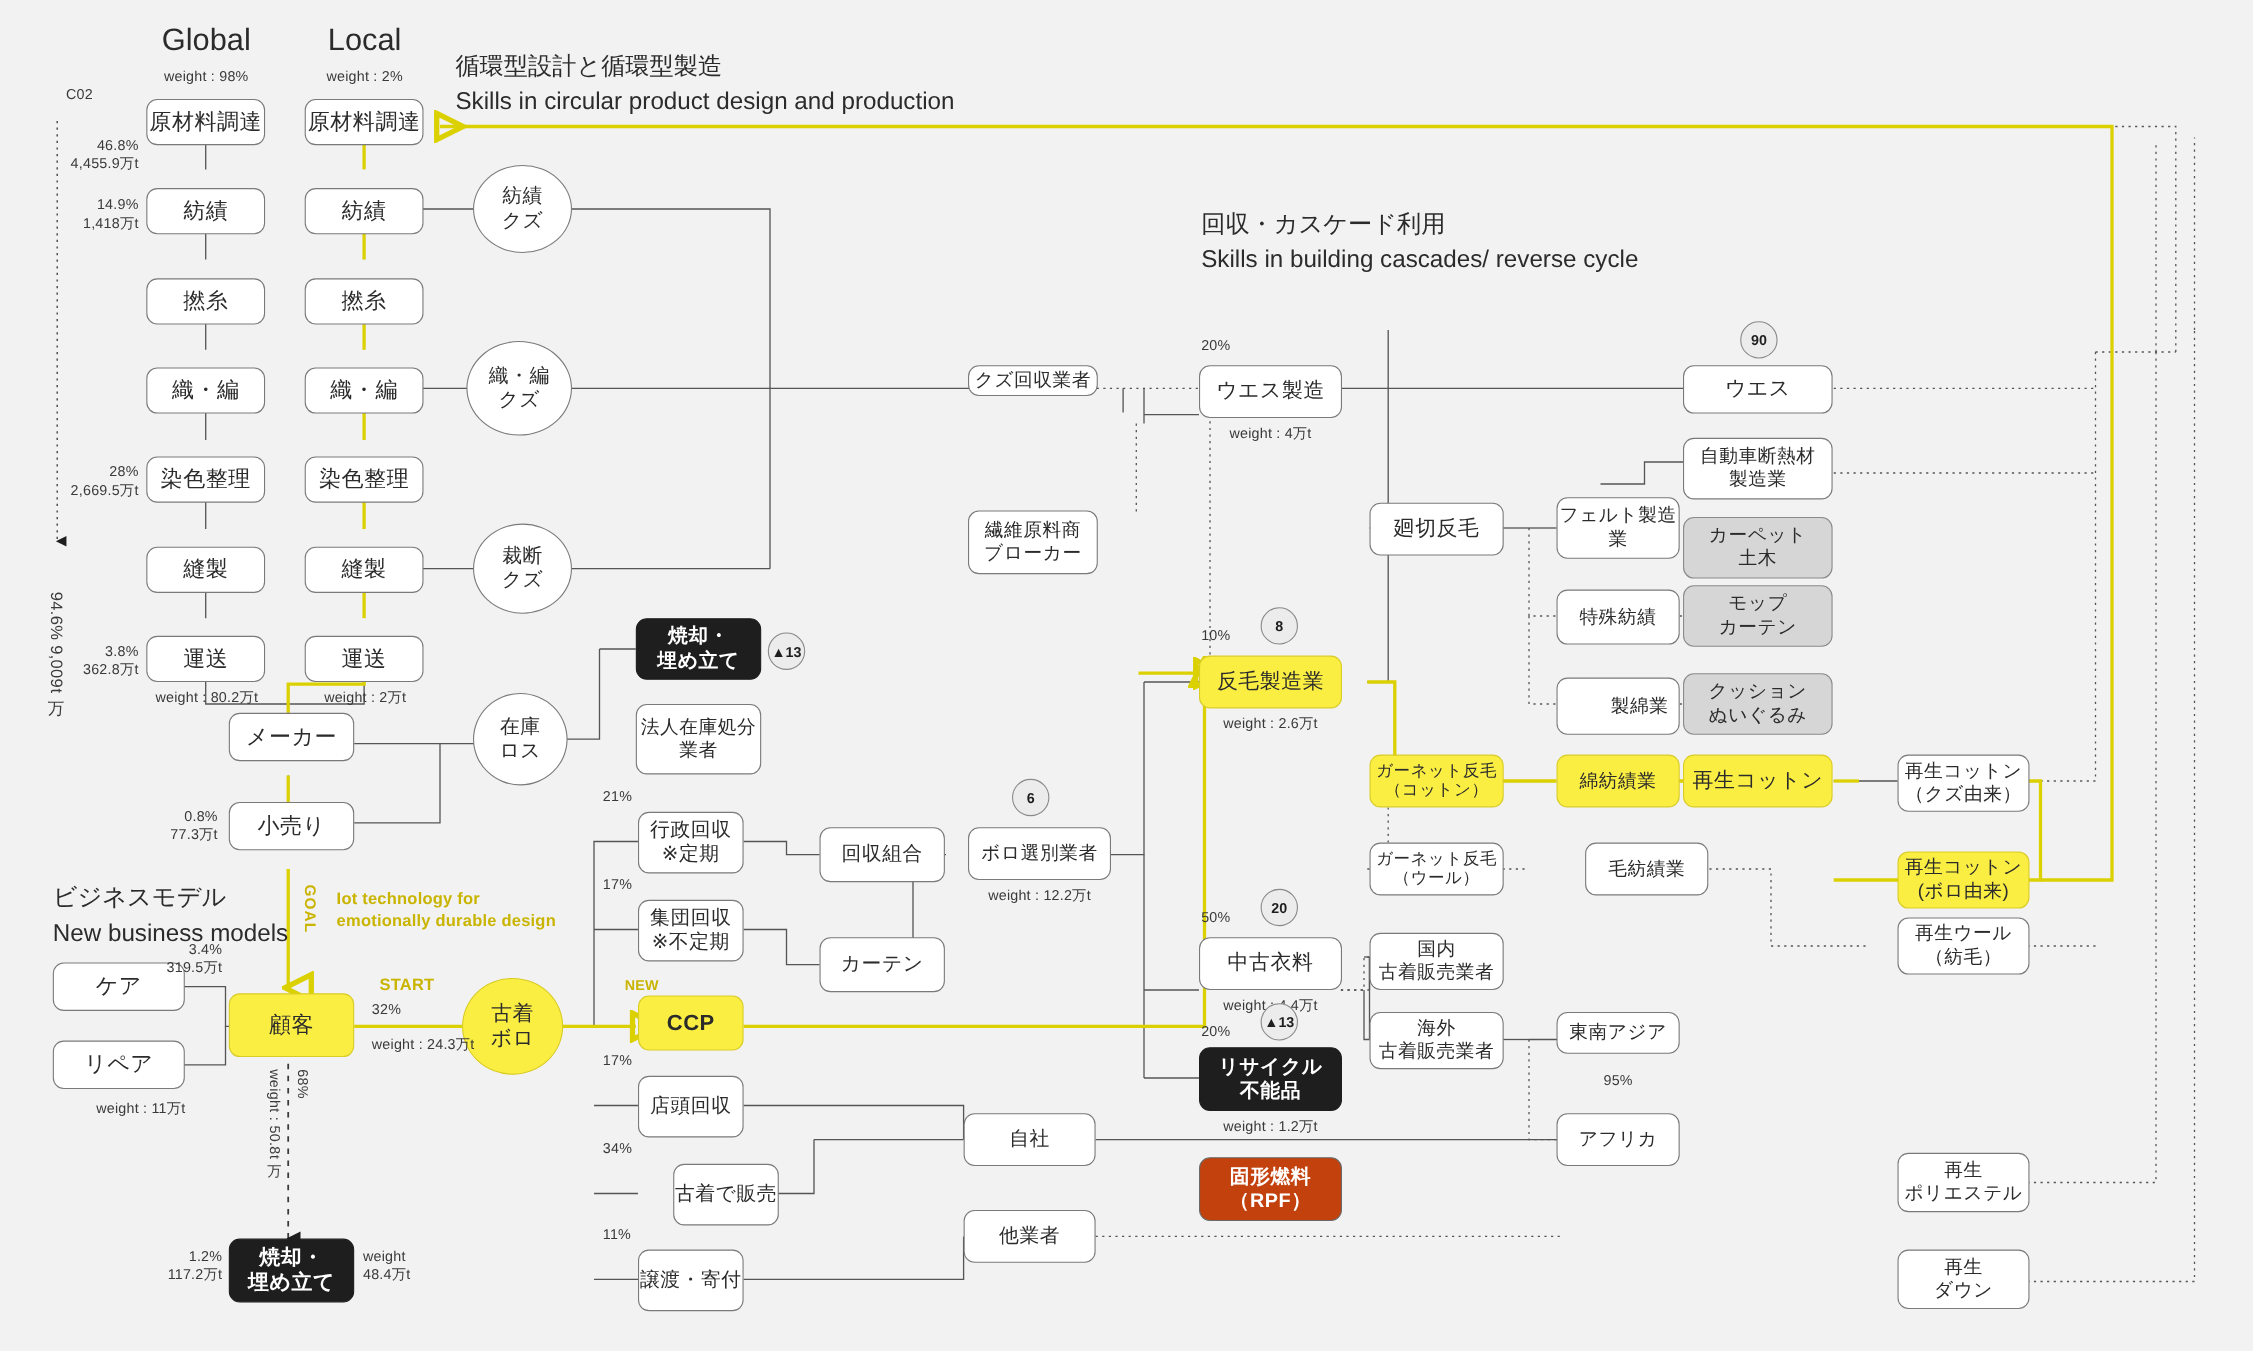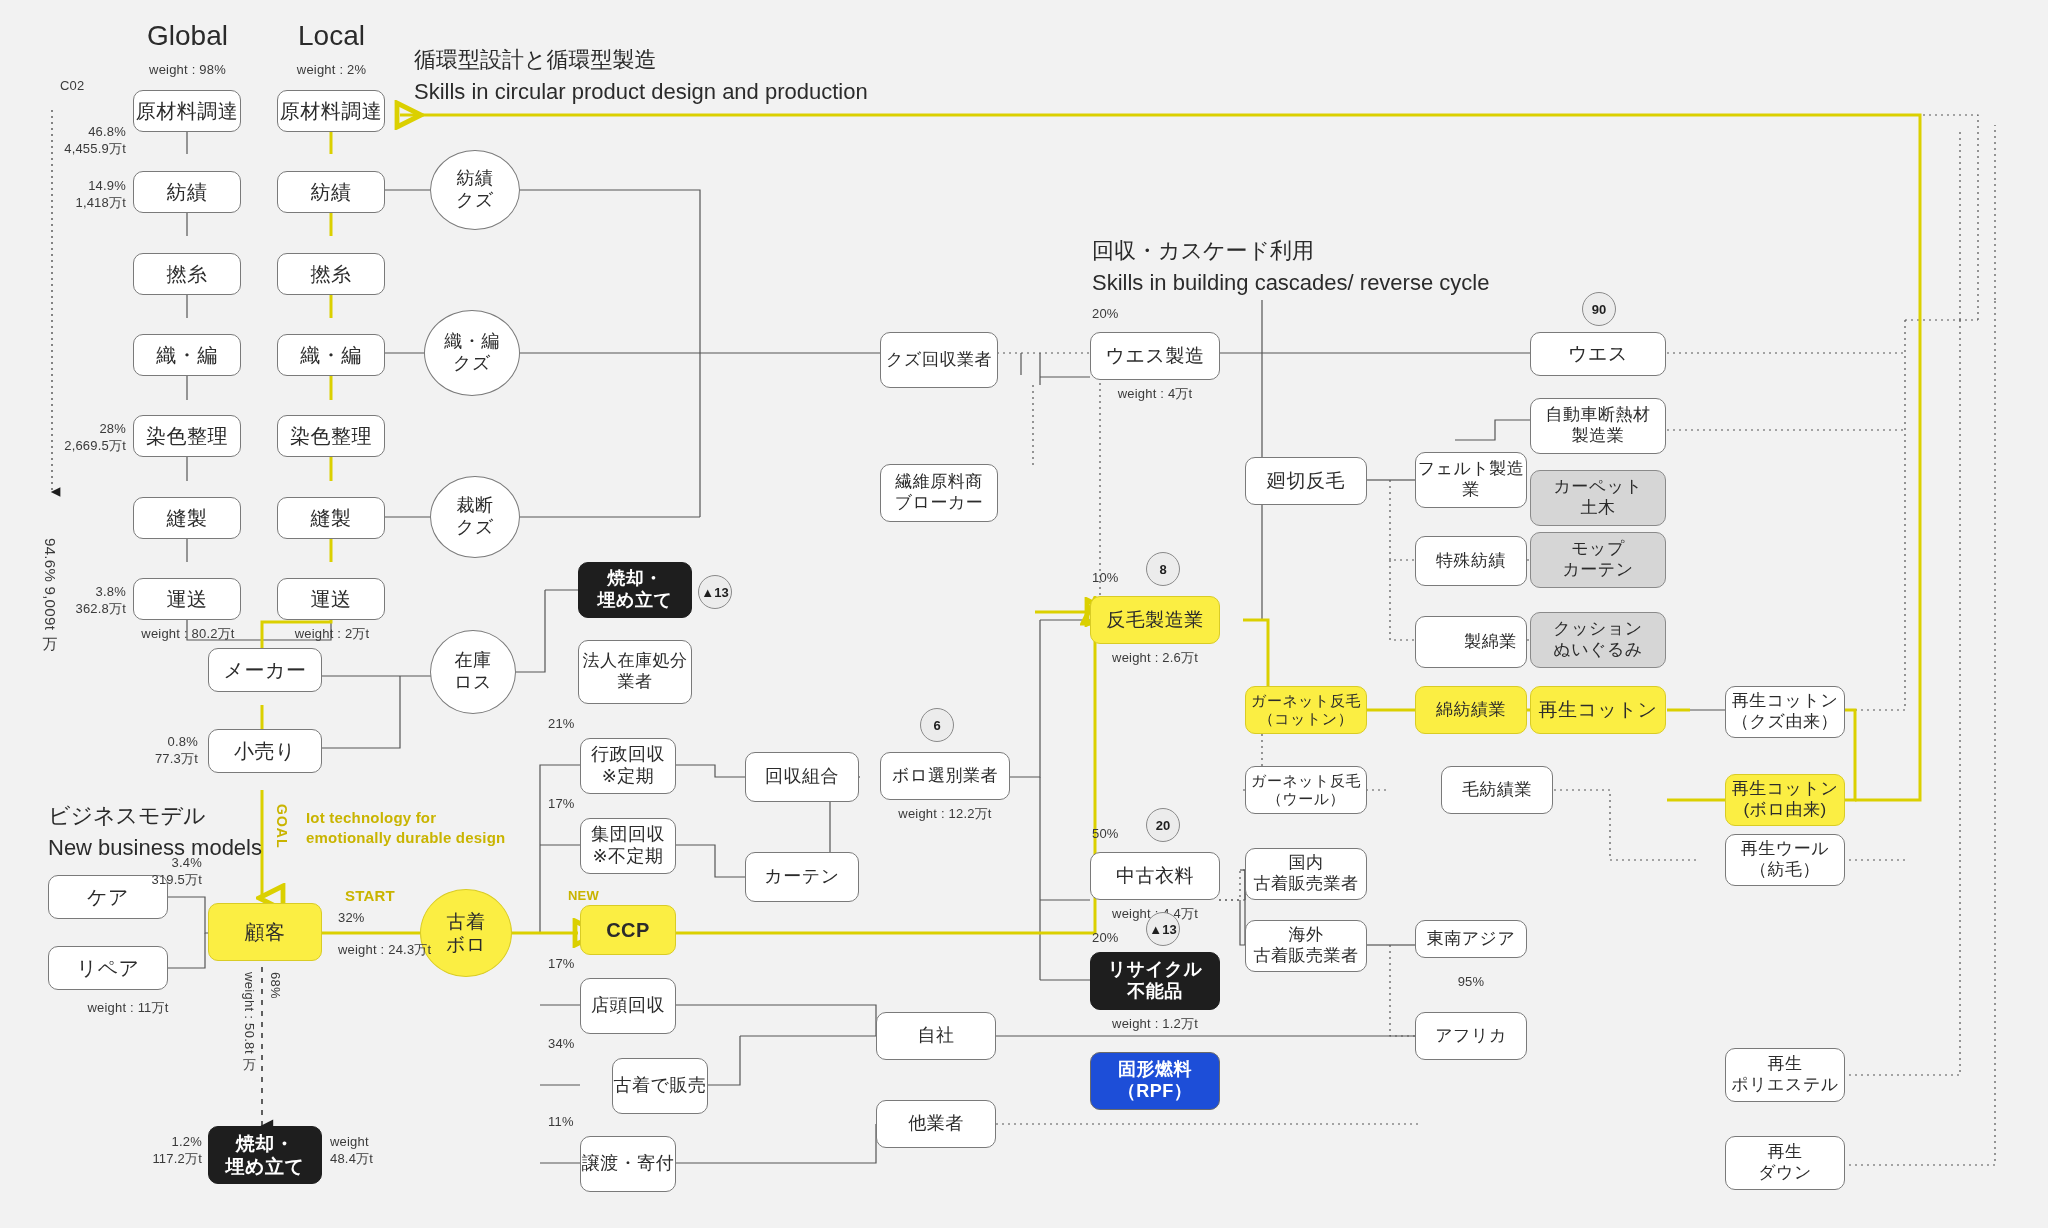--- a/index.html
+++ b/index.html
@@ -23,21 +23,21 @@
     background:#ffffff;
     border:1px solid #7a7a7a;
     font-size:20px;
     line-height:1.22;
     letter-spacing:.5px;
     z-index:4;
   }
   .node.circle{border-radius:50%;}
   .node.yellow{background:#fbee43;border-color:#d9cc25;}
   .node.dark{background:#1e1e1e;border-color:#1e1e1e;color:#ffffff;font-weight:bold;}
-  .node.gray{background:#1d4ed8;border-color:#6a6a6a;color:#ffffff;font-weight:bold;}
+  .node.gray{background:#c2410c;border-color:#6a6a6a;color:#ffffff;font-weight:bold;}
   .node.lightgray{background:#d6d6d6;border-color:#8a8a8a;}
   .node.small{font-size:17px;}
   .node.xsmall{font-size:15px;}
 
   .lbl{
     position:absolute;
     font-size:13px;
     color:#3a3a3a;
     letter-spacing:.2px;
     line-height:1.3;
@@ -273,21 +273,21 @@
   </div>
   <div class="lbl center" style="left:120px;top:62px;width:135px;">weight : 98%</div>
 
   <div class="colhead" style="left:264px;top:20px;width:135px;">
     <span>Local</span>
   </div>
   <div class="lbl center" style="left:264px;top:62px;width:135px;">weight : 2%</div>
 
   <div class="heading" style="left:414px;top:44px;">循環型設計と循環型製造
 Skills in circular product design and production</div>
-  <div class="heading" style="left:1092px;top:188px;margin-top:47px;">回収・カスケード利用
+  <div class="heading" style="left:1092px;top:188px;">回収・カスケード利用
 Skills in building cascades/ reverse cycle</div>
   <div class="heading" style="left:48px;top:800px;">ビジネスモデル
 New business models</div>
 
   <div class="lbl yellowtxt" style="left:306px;top:808px;font-size:15px;">Iot technology for
 emotionally durable design</div>
   <div class="lbl" style="left:60px;top:78px;">C02</div>
   <div class="vtext big" style="left:40px;top:538px;text-align:left;">94.6%
 9,009万t</div>
 
@@ -403,21 +403,21 @@
 
   <div class="node" style="left:580px;top:1136px;width:96px;height:56px;font-size:18px;">譲渡・寄付</div>
   <div class="lbl" style="left:548px;top:1114px;">11%</div>
 
   <div class="node" style="left:745px;top:752px;width:114px;height:50px;font-size:18px;">回収組合</div>
   <div class="node" style="left:745px;top:852px;width:114px;height:50px;font-size:18px;">カーテン</div>
 
   <div class="node" style="left:876px;top:1012px;width:120px;height:48px;font-size:18px;">自社</div>
   <div class="node" style="left:876px;top:1100px;width:120px;height:48px;font-size:18px;">他業者</div>
 
-  <div class="node small" style="left:880px;top:332px;width:118px;height:56px;">クズ回収業者</div>
+  <div class="node small" style="left:880px;top:332px;width:118px;height:28px;">クズ回収業者</div>
   <div class="node small" style="left:880px;top:464px;width:118px;height:58px;white-space:pre-line;">
     <span>繊維原料商
 ブローカー</span>
   </div>
 
   <div class="node small" style="left:880px;top:752px;width:130px;height:48px;">ボロ選別業者</div>
   <div class="badge" style="left:920px;top:708px;">6</div>
   <div class="lbl center" style="left:880px;top:806px;width:130px;">weight : 12.2万t</div>
 
   <div class="node" style="left:1090px;top:332px;width:130px;height:48px;font-size:19px;">ウエス製造</div>

